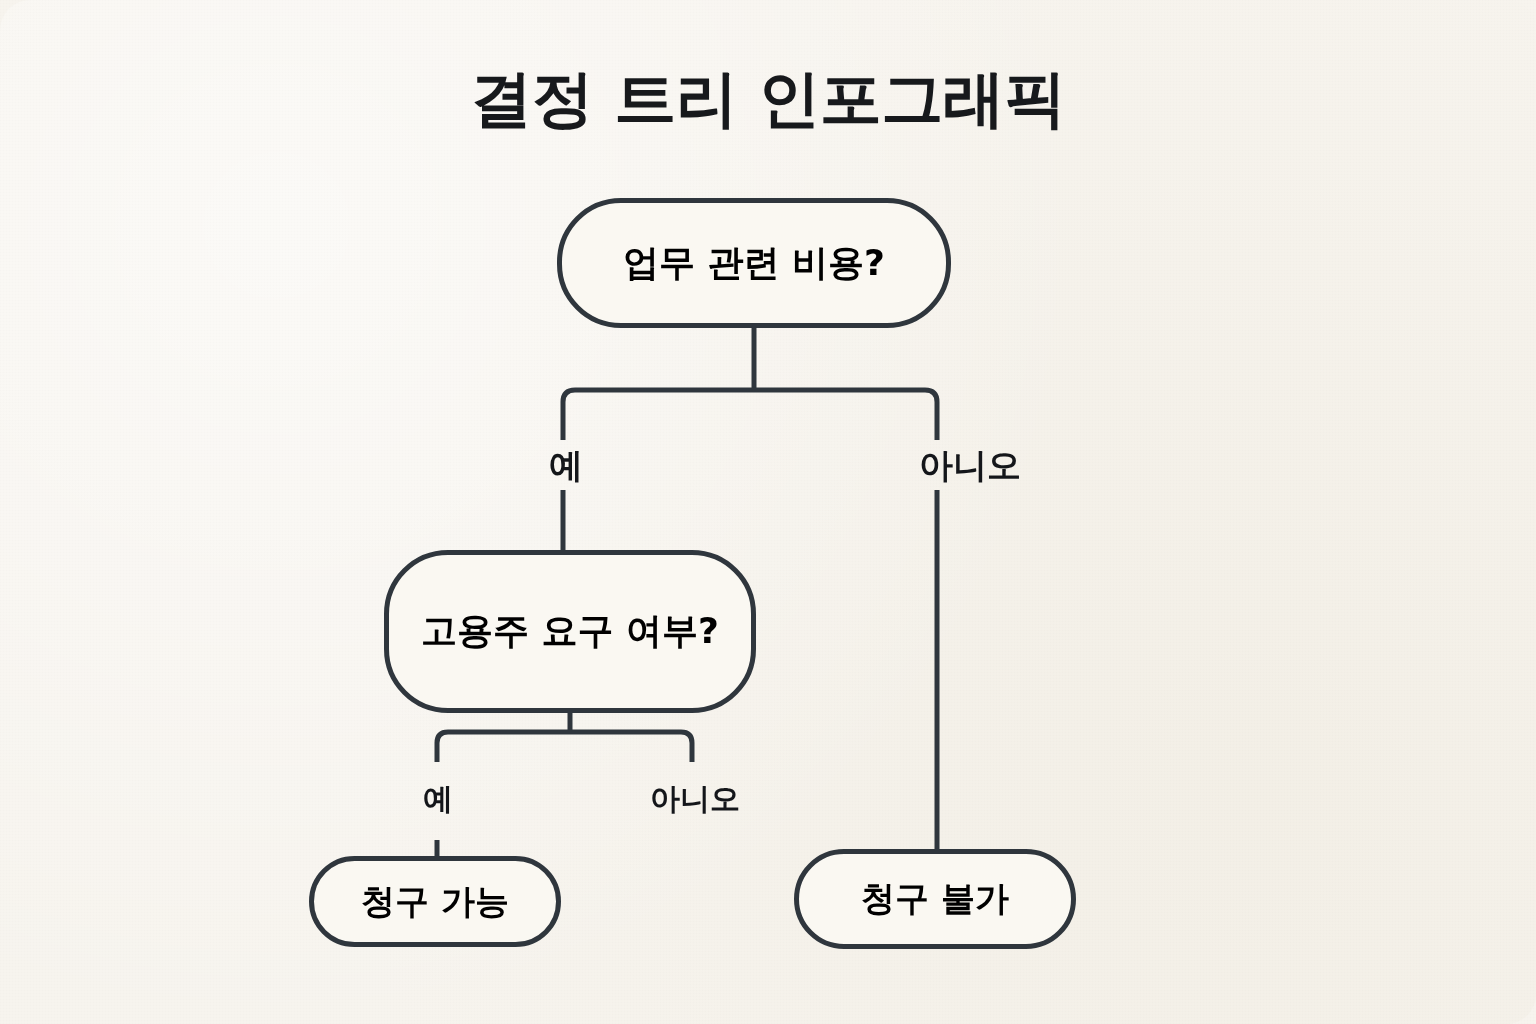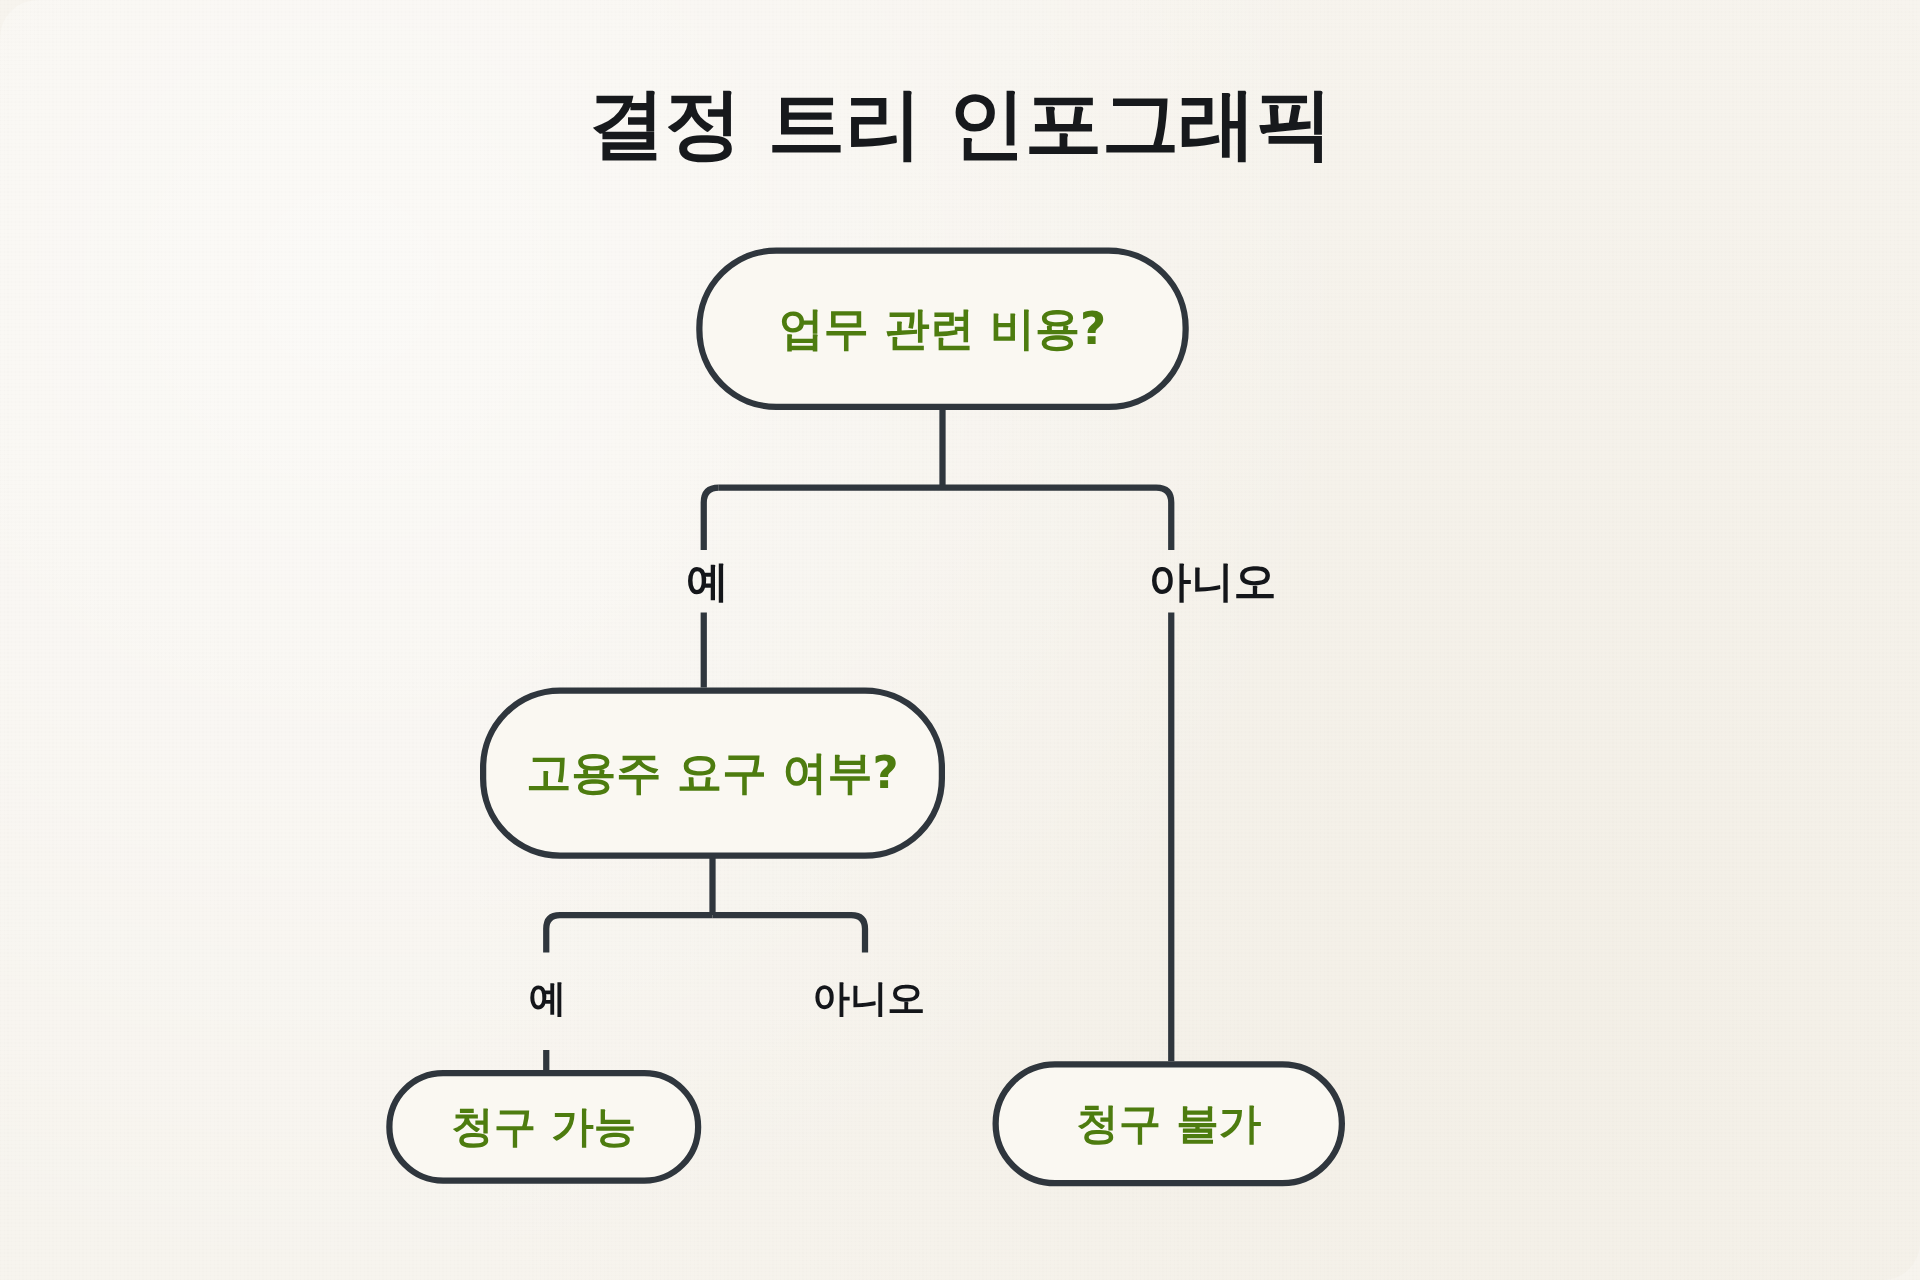--- a/index.html
+++ b/index.html
@@ -55,36 +55,36 @@
   }
 
   .node {
     position: absolute;
     box-sizing: border-box;
     display: flex;
     align-items: center;
     justify-content: center;
     background: #faf8f2;
     border: 5px solid #2f363d;
-    color: #4d7c0f;
+    color: #000000;
     font-weight: 700;
     text-align: center;
     white-space: nowrap;
   }
   .node.decision {
     border-radius: 64px;
     font-size: 36px;
   }
   .node.leaf {
     border-radius: 50px;
     font-size: 34px;
   }
 
   #node-root      { left: 557px; top: 198px; width: 394px; height: 130px; }
-  #node-employer  { left: 384px; top: 550px; width: 372px; height: 137px; }
+  #node-employer  { left: 384px; top: 550px; width: 372px; height: 163px; }
   #node-claimable { left: 309px; top: 856px; width: 252px; height: 91px; }
   #node-notclaim  { left: 794px; top: 849px; width: 282px; height: 100px; }
 
   .edge-label {
     position: absolute;
     color: #14161a;
     font-weight: 700;
     white-space: nowrap;
     text-align: center;
   }

